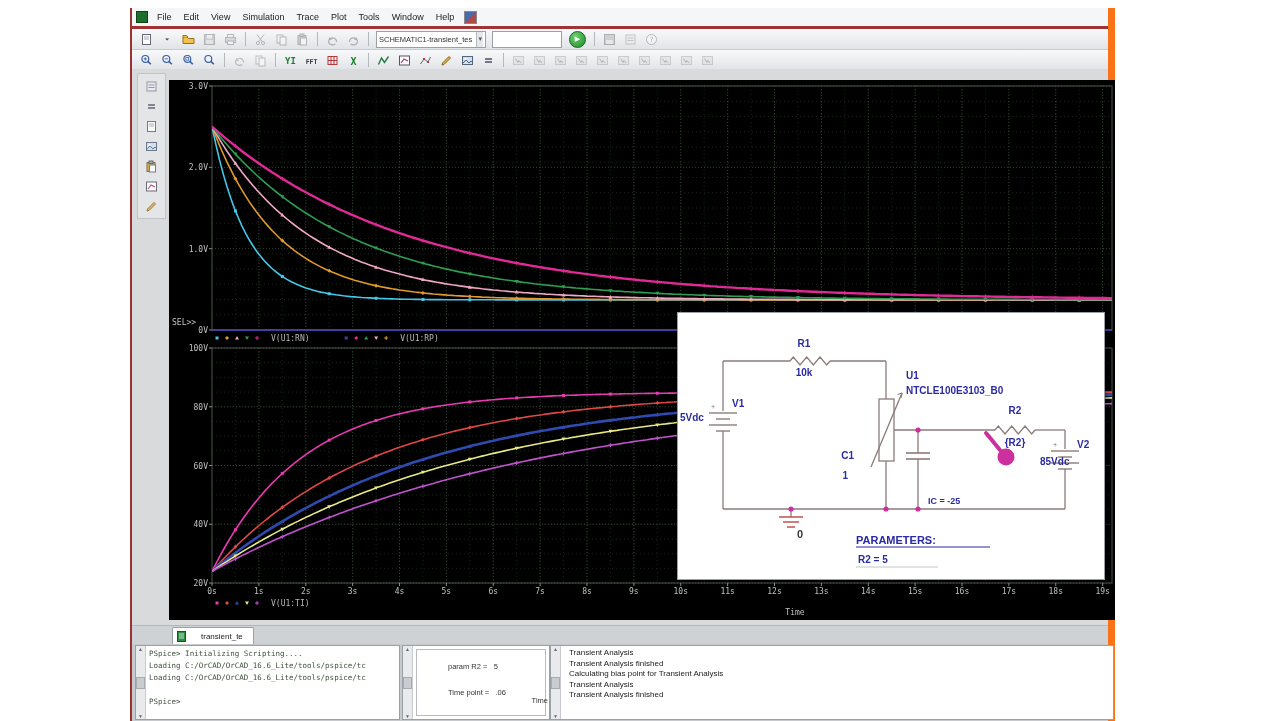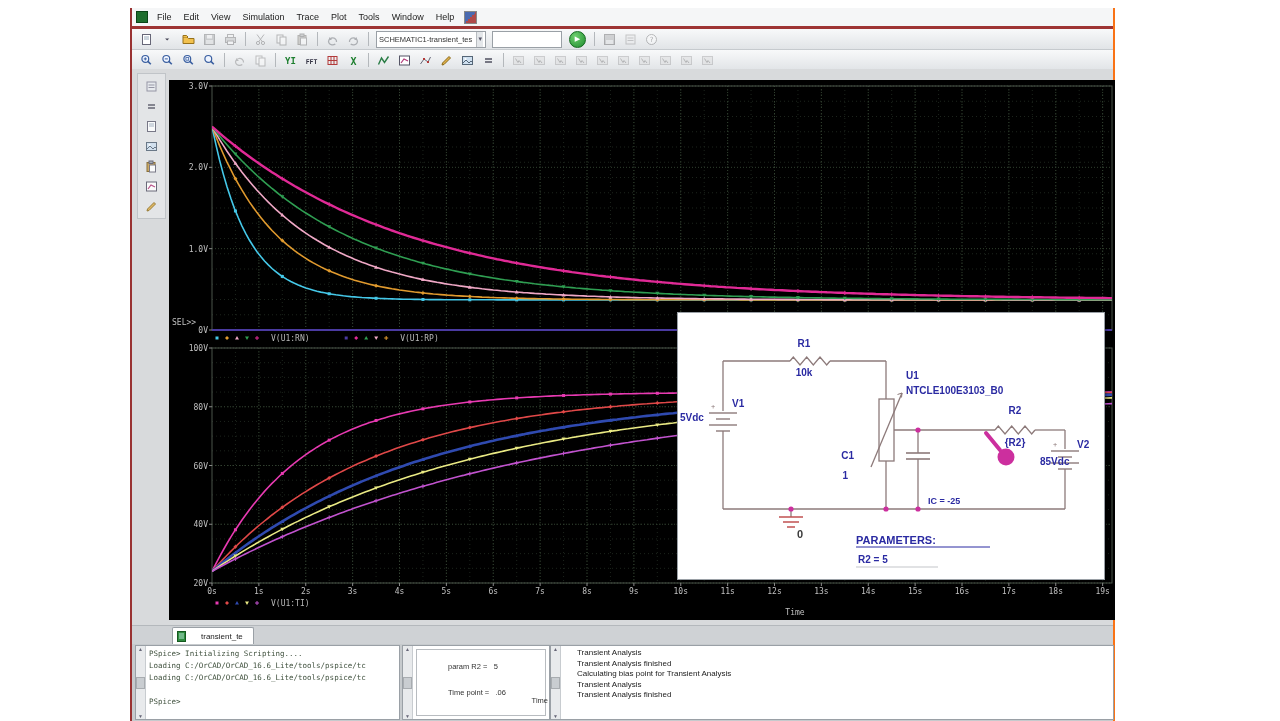--- a/index.html
+++ b/index.html
@@ -1,18 +1,18 @@
 <!DOCTYPE html>
 <html><head>
 <meta charset="utf-8">
 <style>
   html,body{margin:0;padding:0;background:#fff;}
   body{width:1280px;height:721px;overflow:hidden;font-family:"Liberation Sans",sans-serif;position:relative;}
   #app{position:absolute;left:130px;top:8px;width:985px;height:713px;background:#d8dadc;
-       border-left:2px solid #993232;border-right:2px solid #f97316;box-sizing:border-box;}
+       border-left:2px solid #993232;border-right:7px solid #f97316;box-sizing:border-box;}
   
   #menubar{height:18px;background:#f5f6f7;display:flex;align-items:center;font-size:9px;color:#222;padding-left:4px;}
   .menu-item{padding:2px 6px;cursor:default;}
   #menu-logo{width:10px;height:10px;background:#1e6e2e;border:1px solid #0c4418;margin-right:3px;}
   #help-logo{width:11px;height:11px;background:linear-gradient(135deg,#4a6ab0 50%,#b04a4a 50%);margin-left:4px;border:1px solid #888;}
   #redline{height:3px;background:#9e3434;}
   .toolbar{height:20px;background:linear-gradient(#f8f9fa,#e1e4e7);display:flex;align-items:center;padding:0 4px;border-bottom:1px solid #c6cace;}
   .btn{width:19px;height:16px;display:flex;align-items:center;justify-content:center;margin:0 1px;border-radius:2px;}
   .btn.disabled{opacity:.42;filter:grayscale(.9);}
   .sep{width:1px;height:14px;background:#b4b8bc;margin:0 4px;}
@@ -33,21 +33,21 @@
   #log-panel{left:3px;width:263px;}
   #status-panel{left:270px;width:146px;}
   #msg-panel{left:418px;width:562px;}
   .vscroll{width:9px;background:#e8eaec;border-right:1px solid #c8ccd0;display:flex;flex-direction:column;justify-content:space-between;align-items:center;font-size:5px;color:#667;}
   .vscroll .thumb{width:7px;height:10px;background:#c9cdd1;border:1px solid #a8acb0;}
   #log-text{font-family:"DejaVu Sans Mono",monospace;font-size:7.5px;line-height:12px;color:#41523f;padding:2px 3px;margin:0;white-space:pre;}
   #status-inner{position:absolute;left:13px;top:3px;right:3px;bottom:3px;border:1px solid #b8bcc0;background:#fff;font-size:7.5px;color:#333;}
   .status-row{position:absolute;left:8px;white-space:pre;padding-left:23px;}
   #status-time{position:absolute;right:1px;top:50px;font-size:7.5px;color:#333;}
   #msg-list{flex:1;padding:2px 0 0 0;}
-  .msg-row{font-size:8px;line-height:10.5px;color:#222;padding-left:16px;white-space:nowrap;}
+  .msg-row{font-size:8px;line-height:10.5px;color:#222;padding-left:8px;white-space:nowrap;}
   svg text{font-family:"DejaVu Sans Mono",monospace;}
   .sch-text{font-family:"Liberation Sans",sans-serif;}
 </style>
 </head>
 <body>
 
 <div id="app">
   <div id="menubar">
     <span id="menu-logo"></span>
     <span id="menu-items"><span class="menu-item">File</span><span class="menu-item">Edit</span><span class="menu-item">View</span><span class="menu-item">Simulation</span><span class="menu-item">Trace</span><span class="menu-item">Plot</span><span class="menu-item">Tools</span><span class="menu-item">Window</span><span class="menu-item">Help</span></span>

